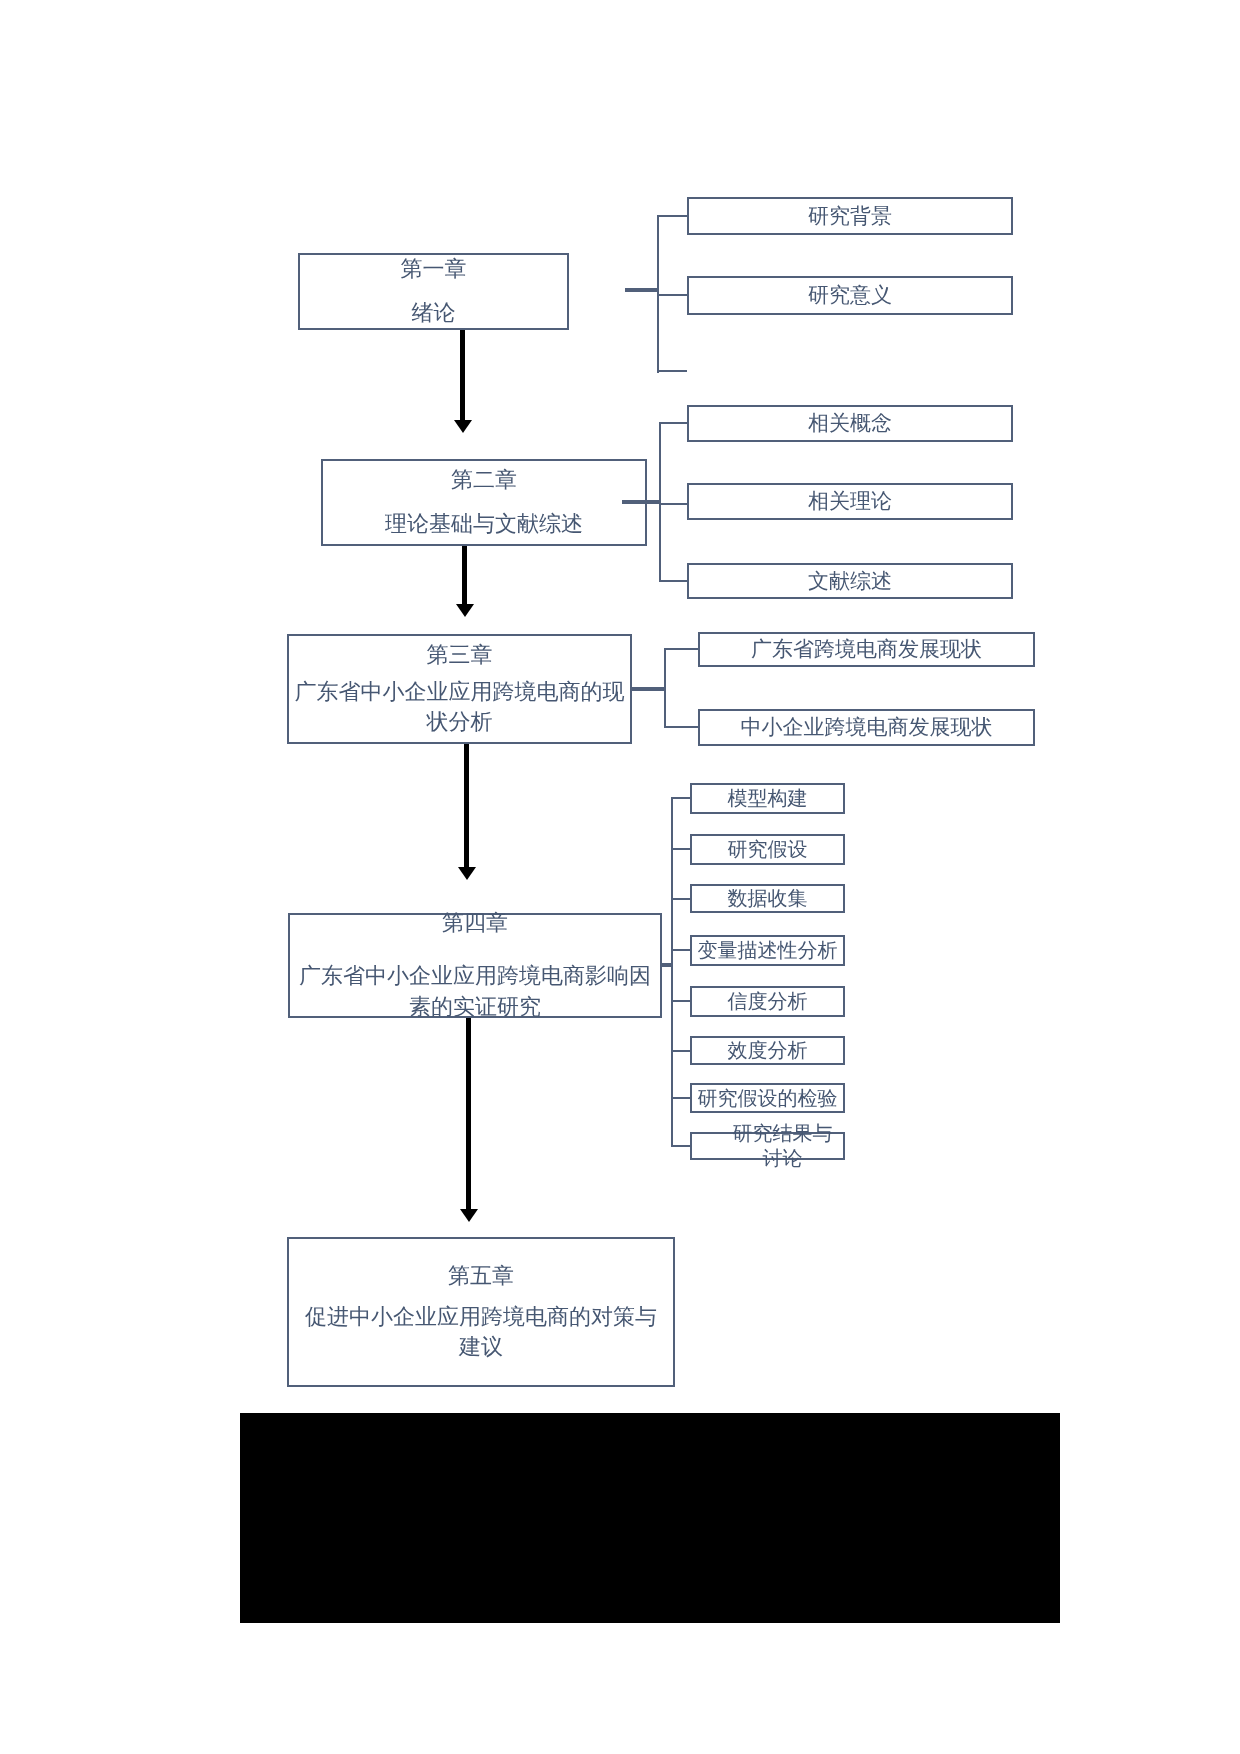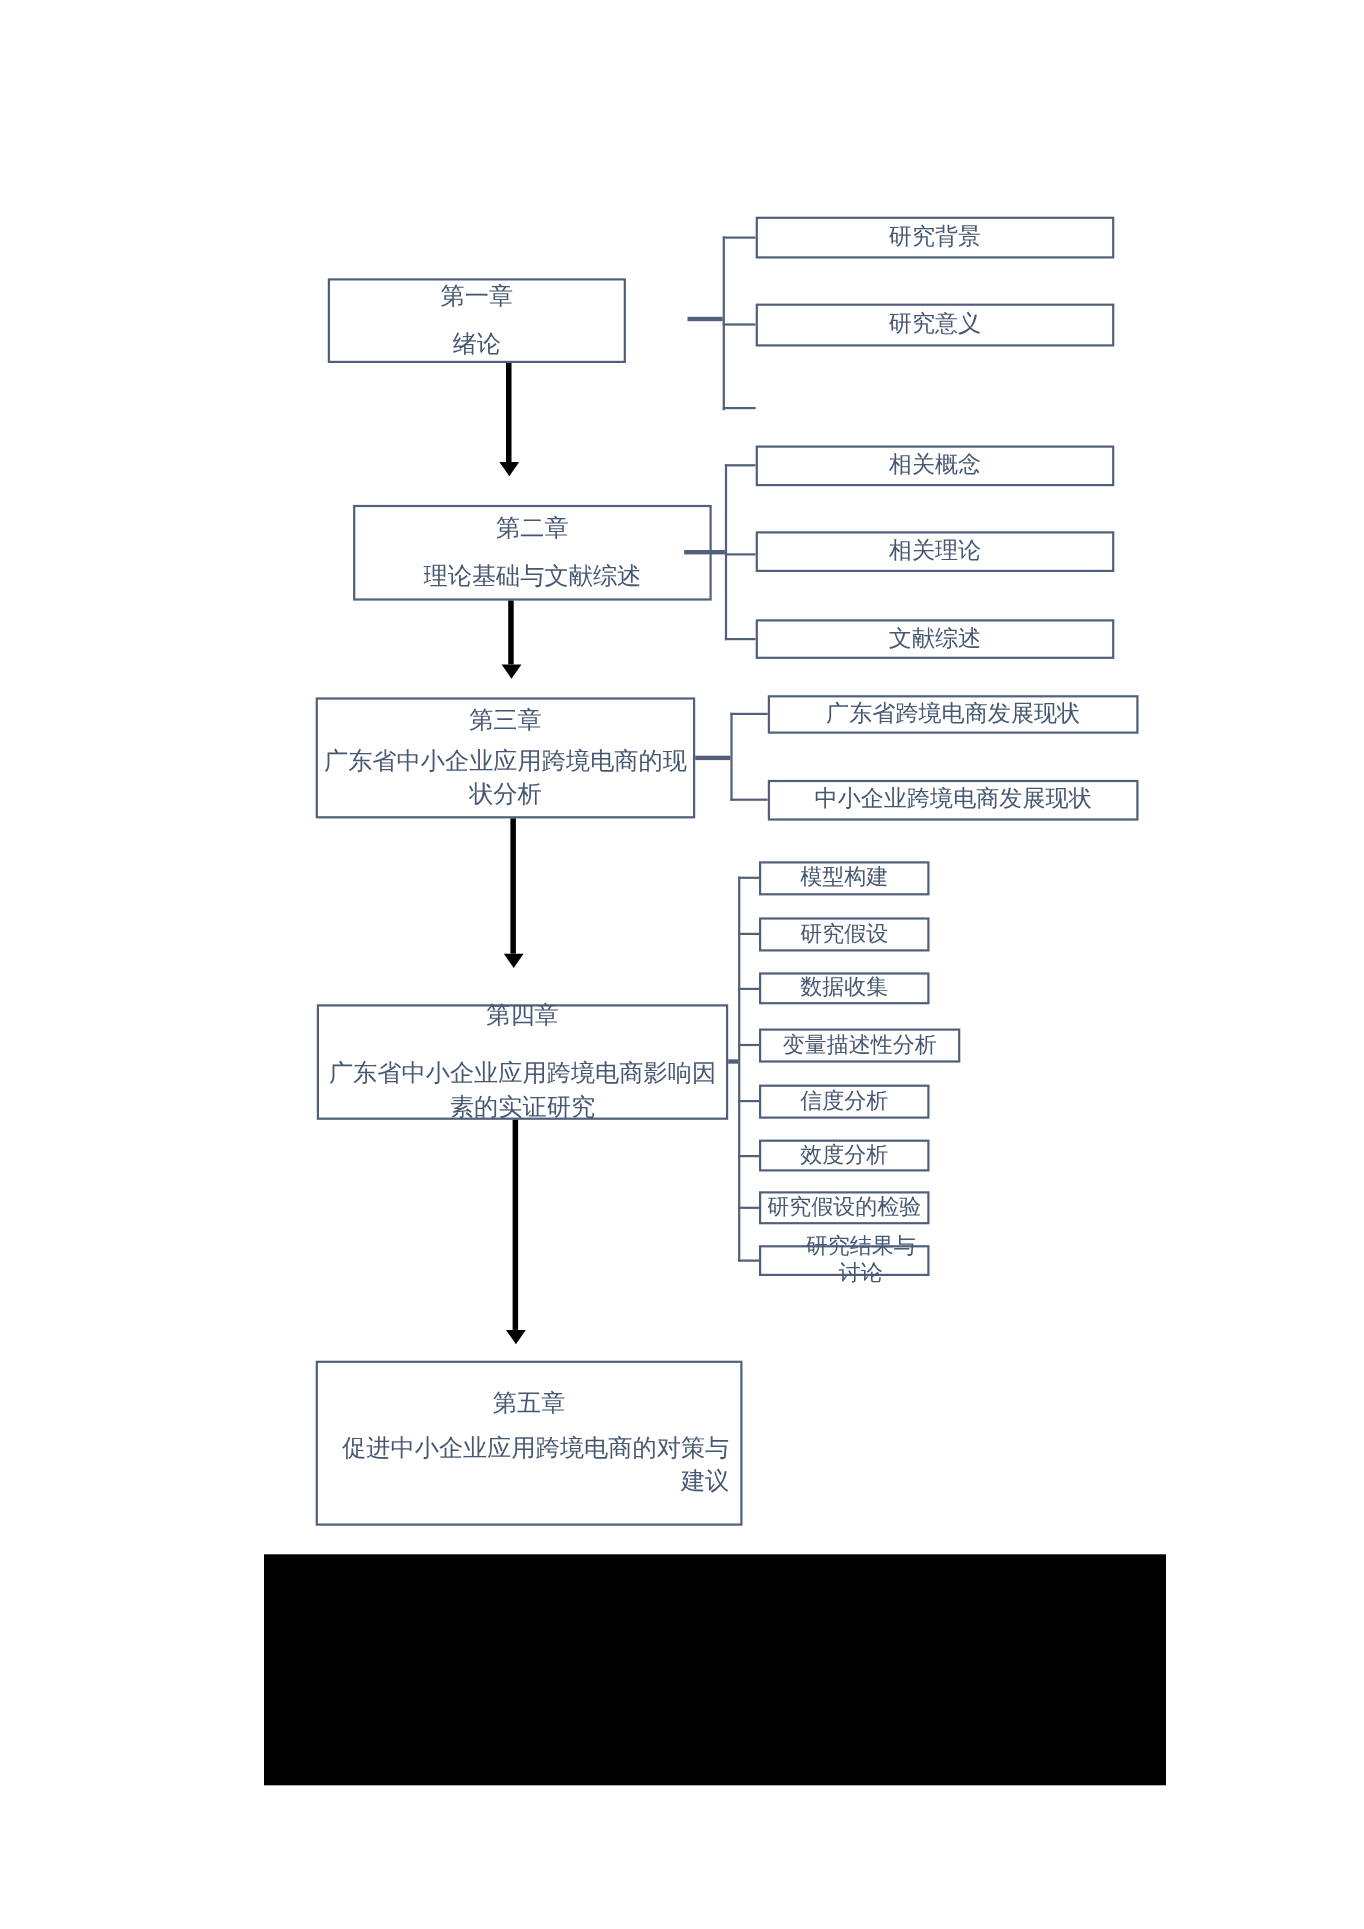--- a/index.html
+++ b/index.html
@@ -102,29 +102,29 @@
   <div class="hline" style="left:671px;top:848px;width:19px;"></div>
   <div class="hline" style="left:671px;top:898px;width:19px;"></div>
   <div class="hline" style="left:671px;top:949px;width:19px;"></div>
   <div class="hline" style="left:671px;top:1000px;width:19px;"></div>
   <div class="hline" style="left:671px;top:1050px;width:19px;"></div>
   <div class="hline" style="left:671px;top:1097px;width:19px;"></div>
   <div class="hline" style="left:671px;top:1145px;width:19px;"></div>
   <div class="box sub small" style="left:690px;top:783px;width:155px;height:31px;">模型构建</div>
   <div class="box sub small" style="left:690px;top:834px;width:155px;height:31px;">研究假设</div>
   <div class="box sub small" style="left:690px;top:884px;width:155px;height:29px;">数据收集</div>
-  <div class="box sub small" style="left:690px;top:935px;width:183px;height:31px;">变量描述性分析</div>
+  <div class="box sub small" style="left:690px;top:935px;width:155px;height:31px;">变量描述性分析</div>
   <div class="box sub small" style="left:690px;top:986px;width:155px;height:31px;">信度分析</div>
   <div class="box sub small" style="left:690px;top:1036px;width:155px;height:29px;">效度分析</div>
   <div class="box sub small" style="left:690px;top:1083px;width:155px;height:30px;">研究假设的检验</div>
   <div class="box sub small" style="left:690px;top:1132px;width:155px;height:28px;padding-left:32px;">研究结果与讨论</div>
 
   <div class="arrow-line" style="left:466px;top:1018px;height:191px;"></div>
   <div class="arrow-head" style="left:460px;top:1209px;"></div>
 
-  <div class="box chapter" style="left:287px;top:1237px;width:388px;height:150px;gap:10px;padding:0 10px;text-align:right;">
+  <div class="box chapter" style="left:287px;top:1237px;width:388px;height:150px;gap:10px;padding:0 10px;">
     <div class="ch-no">第五章</div>
     <div class="ch-title">促进中小企业应用跨境电商的对策与建议</div>
   </div>
 
   <div class="redacted" style="left:240px;top:1413px;width:820px;height:210px;"></div>
 
 </div>
 
 </body></html>

